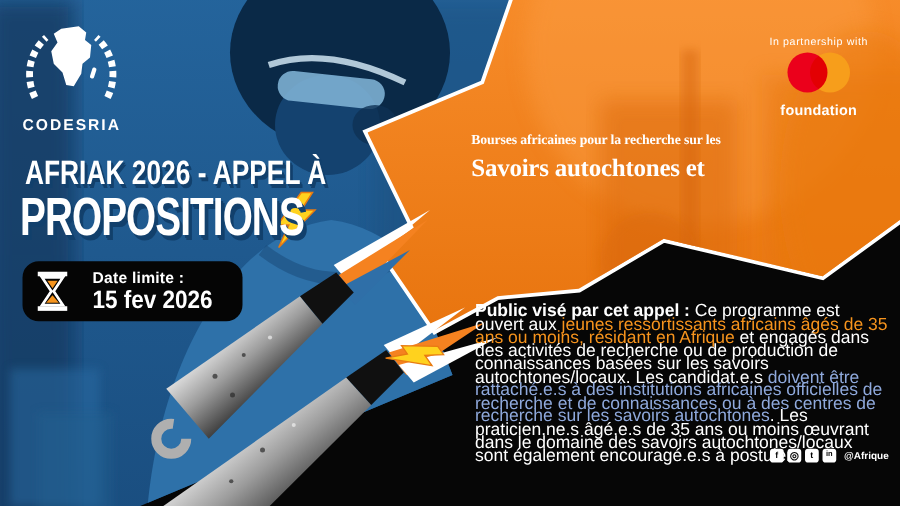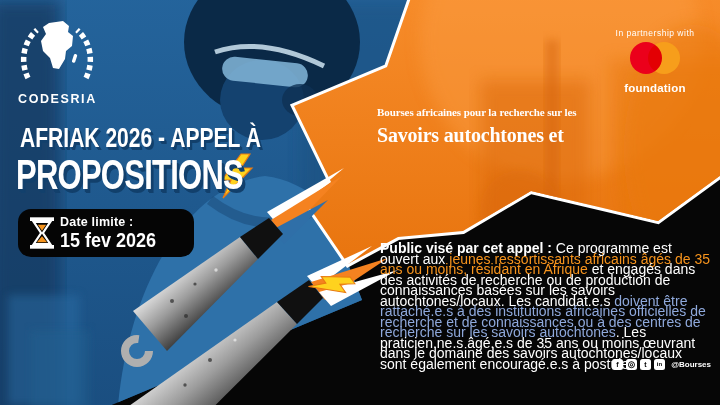--- a/index.html
+++ b/index.html
@@ -16,21 +16,21 @@
   
   .title1{left:20px;top:123px;font-size:27px;font-weight:700;color:#fff;white-space:nowrap;
           transform:scaleX(.78);transform-origin:0 0;letter-spacing:0;
           text-shadow:2px 2px 0 #12406C,3px 3px 0 #12406C;}
   .title2{left:16px;top:150px;font-size:43px;font-weight:700;color:#fff;white-space:nowrap;
           transform:scaleX(.72);transform-origin:0 0;letter-spacing:-1px;
           text-shadow:2.5px 2.5px 0 #12406C,4px 4px 0 #12406C;}
 
   
   .chip{left:18px;top:209px;width:176px;height:48px;background:#050505;border-radius:13px;
-        display:flex;align-items:center;padding-left:12px;box-sizing:border-box;gap:6px;color:#fff;}
+        display:flex;align-items:center;padding-left:12px;box-sizing:border-box;gap:20px;color:#fff;}
   .chip-label{font-size:12.5px;font-weight:700;letter-spacing:.2px;}
   .chip-date{font-size:20px;font-weight:700;white-space:nowrap;transform:scaleX(.9);transform-origin:0 0;}
 
   
   .partner{left:598px;top:28px;width:114px;text-align:center;color:#fff;}
   .partner-label{font-size:8.5px;letter-spacing:.5px;font-weight:400;}
   .mc-word{font-size:11.5px;font-weight:700;line-height:1.08;letter-spacing:.2px;}
 
   
   .program{left:377px;top:106px;color:#fff;font-family:Liberation Serif, serif;}
@@ -203,17 +203,17 @@
 
     <div class="abs emphasis">
     </div>
 
 
     <div class="abs social-row">
       <span class="s-icon">f</span>
       <span class="s-icon" style="font-size:8.5px;">◎</span>
       <span class="s-icon">t</span>
       <span class="s-icon" style="font-size:6px;">in</span>
-      <span class="s-handle">@Bourses</span>
+      <span class="s-handle">@Afrique</span>
     </div>
 
   </div>
 </div>
 
 </body></html>

